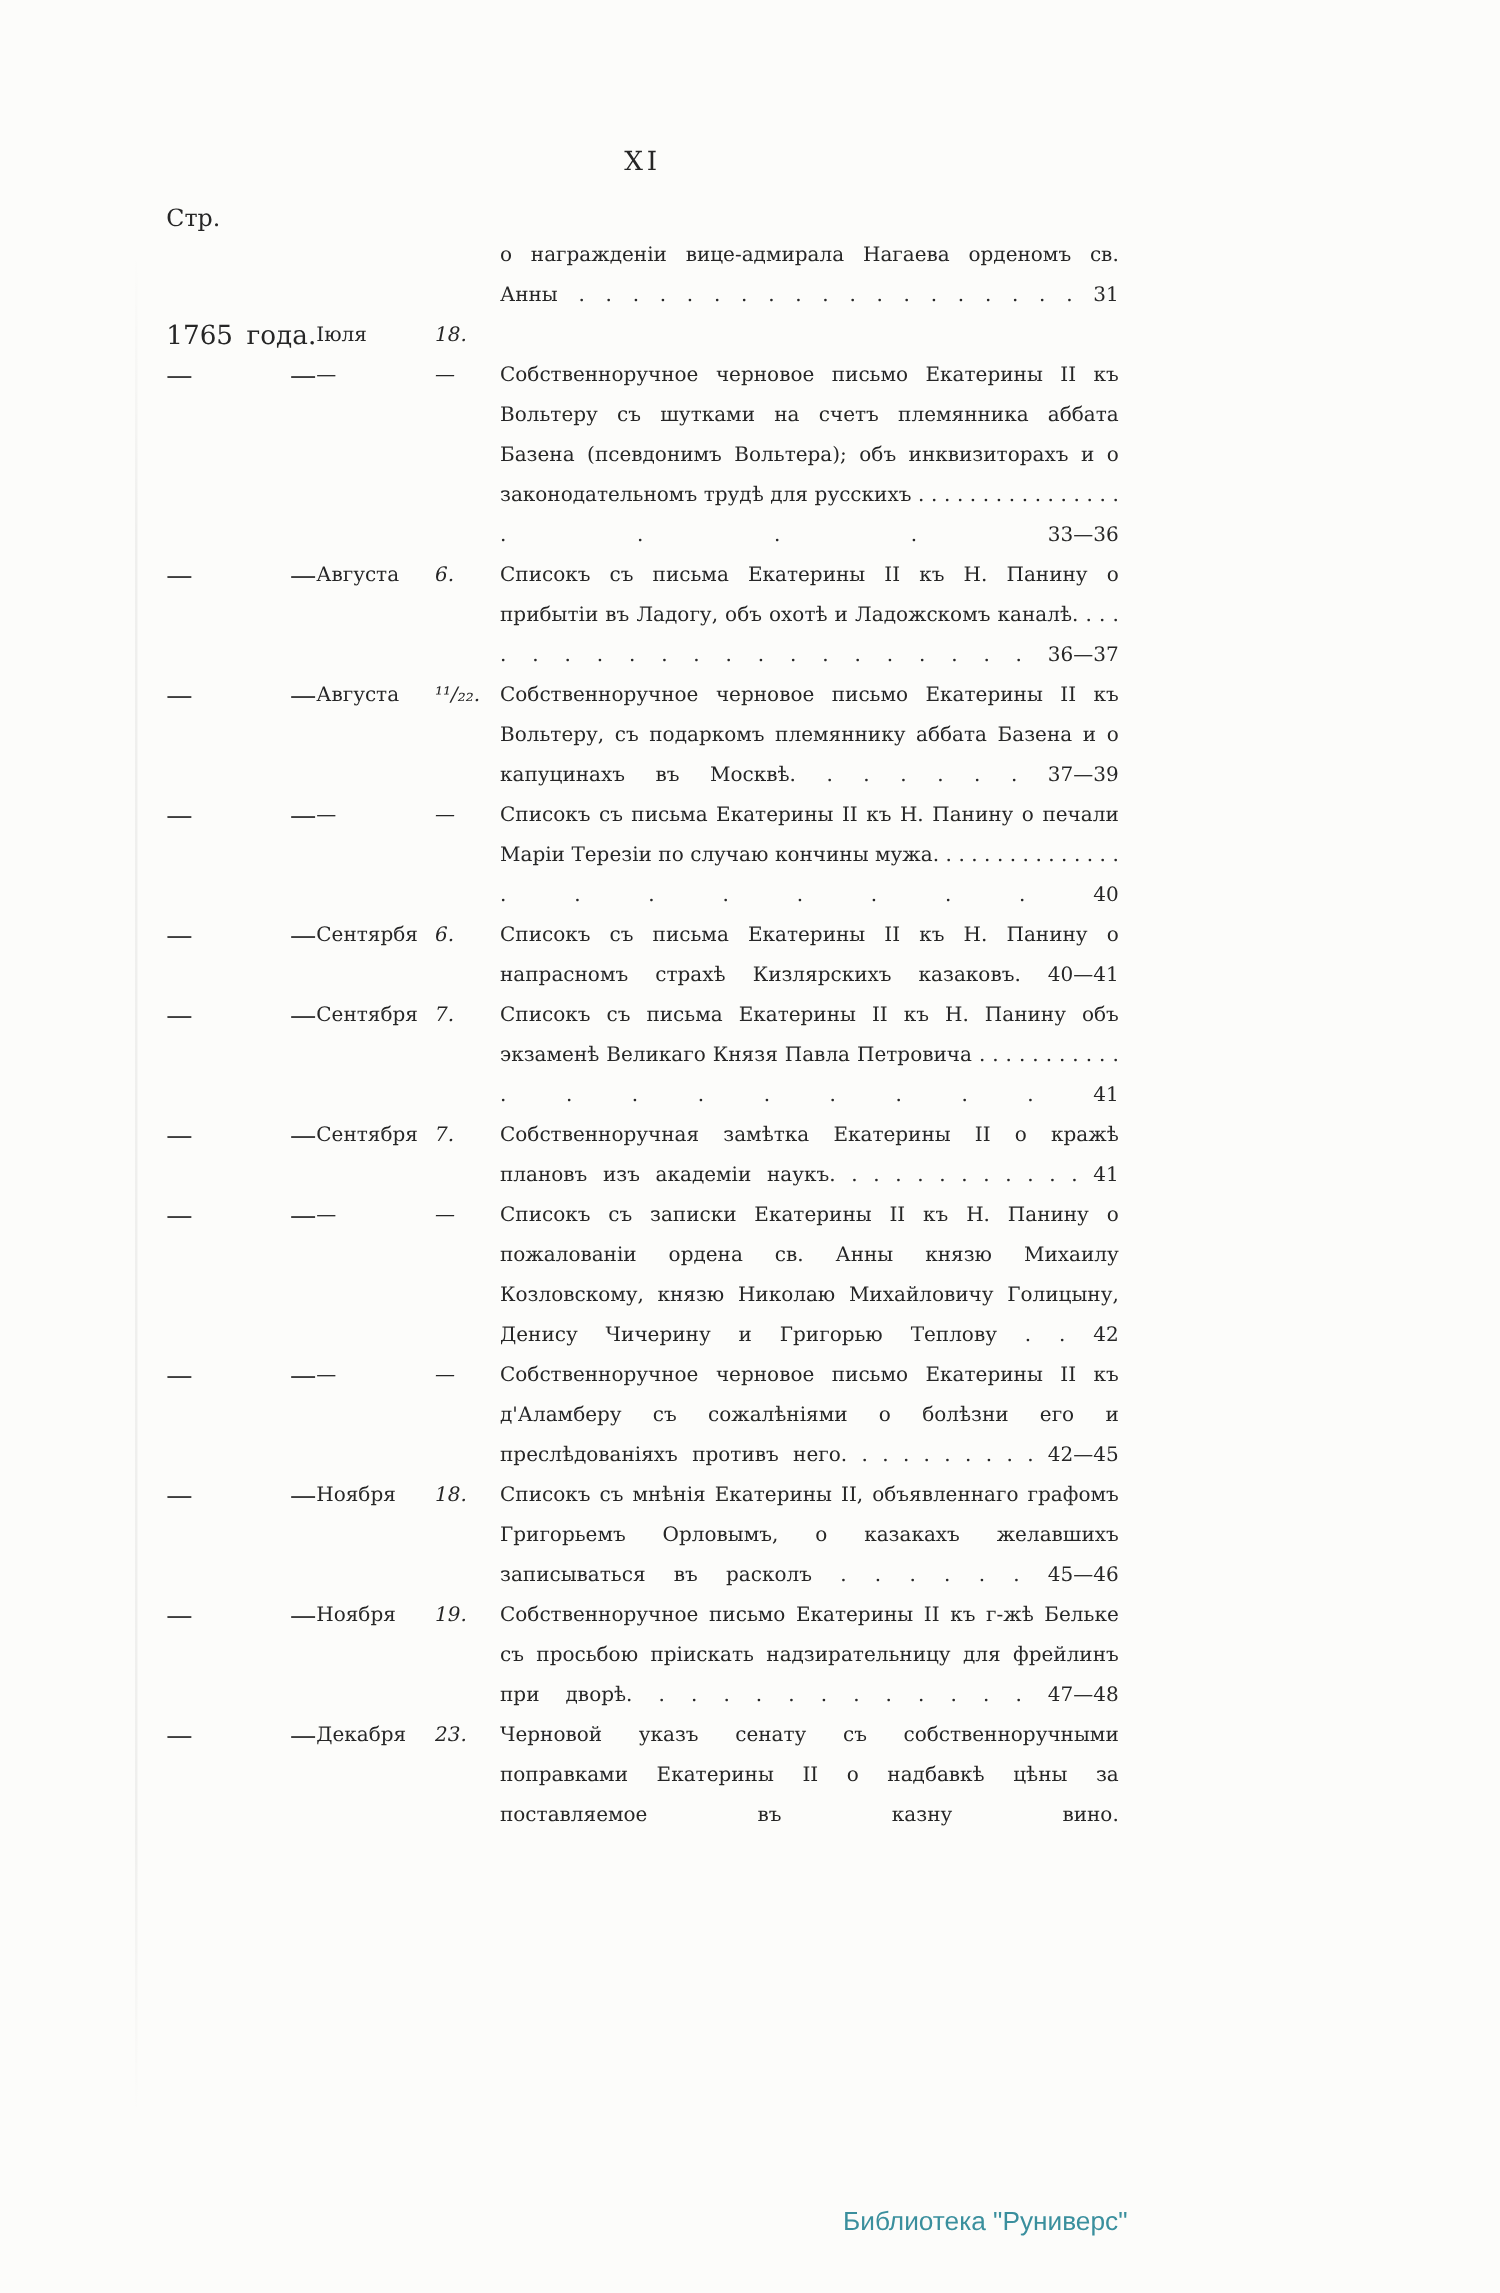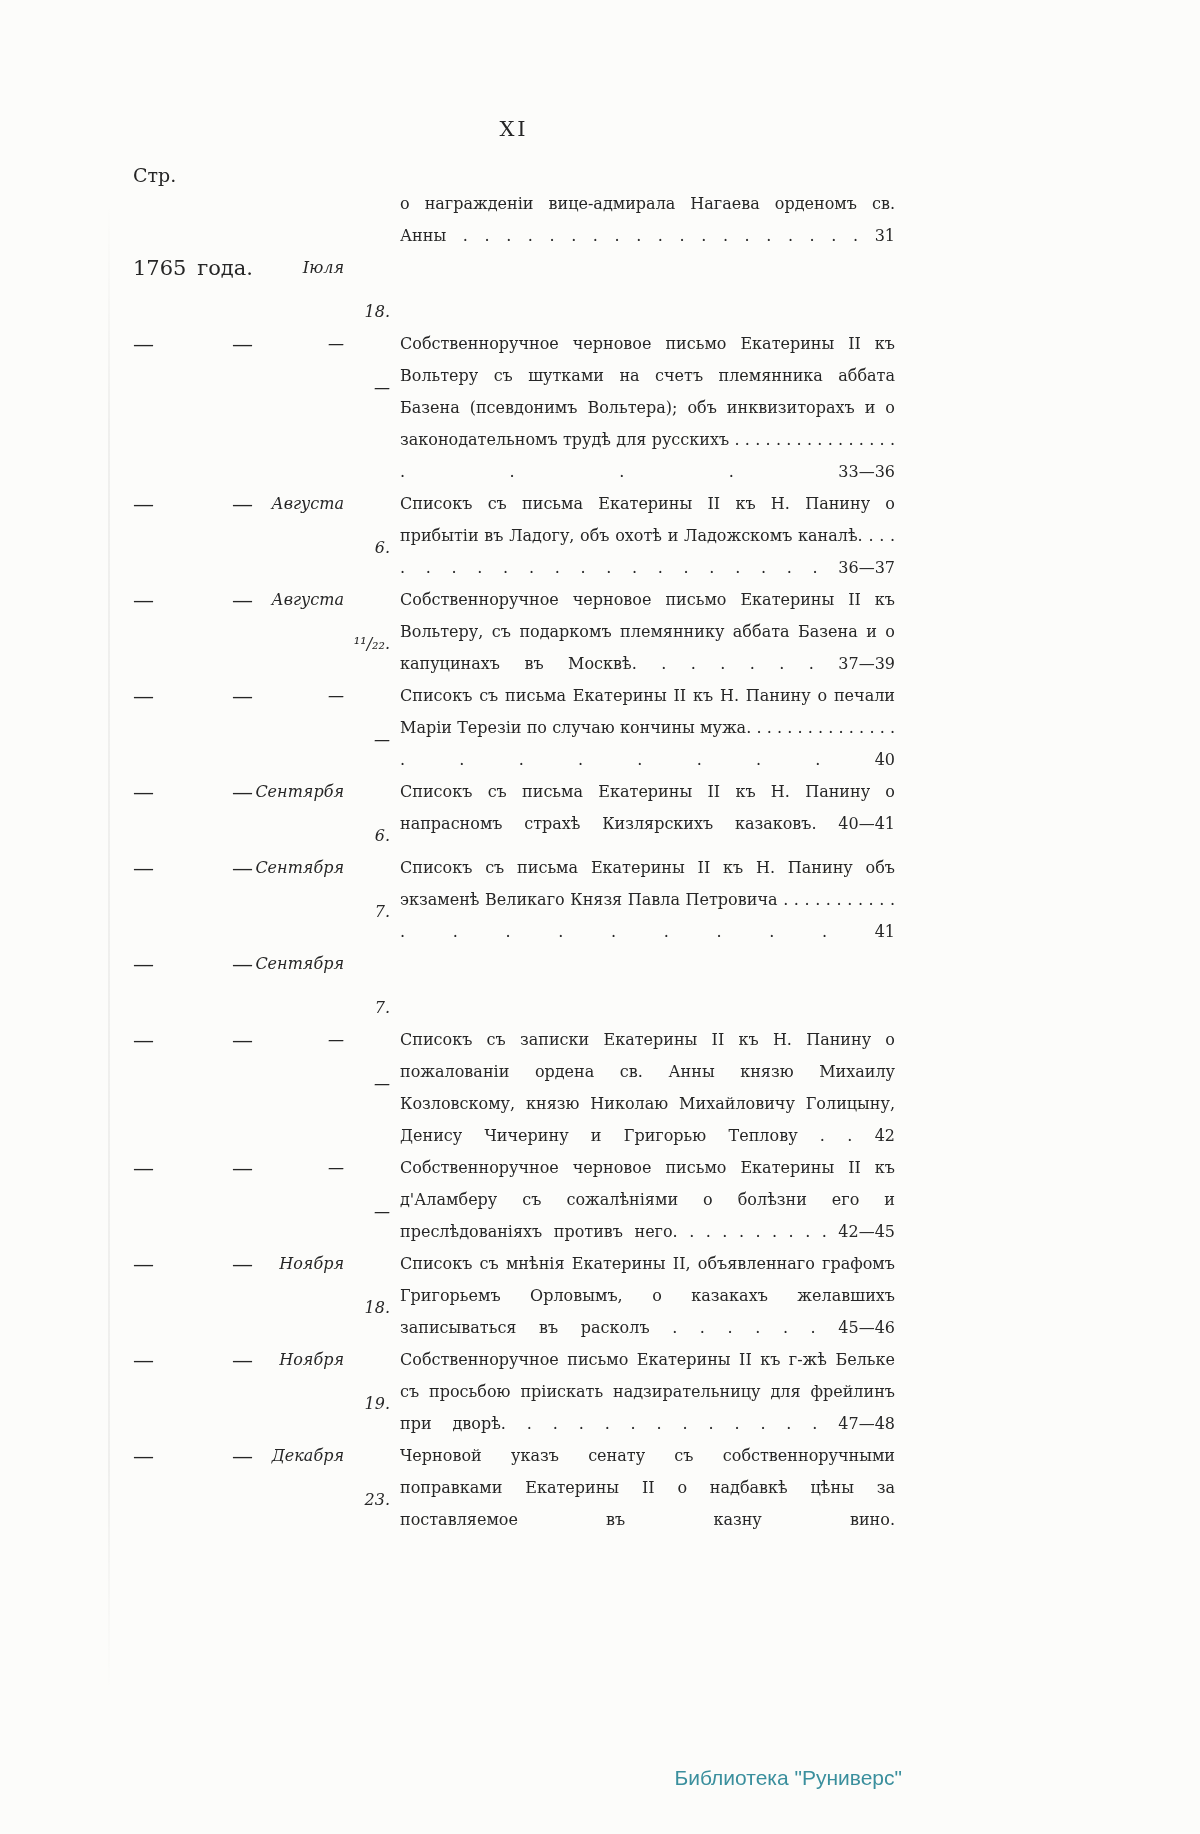--- a/index.html
+++ b/index.html
@@ -55,28 +55,26 @@
     line-height: 32px;
   }
   .year {
     font-weight: normal;
     font-size: 21px;
     text-align: justify;
     text-align-last: justify;
     -moz-text-align-last: justify;
   }
   .month {
-    font-style: italic;
-    text-align: right;
+    text-align: left;
     padding-right: 4px;
   }
   .day {
     font-style: italic;
-    text-align: right;
-    margin-top: 44px;
+    text-align: left;
   }
   .desc {
     padding-left: 10px;
     text-align: justify;
     text-align-last: justify;
     -moz-text-align-last: justify;
     hyphens: none;
   }
   .dots {
     white-space: normal;
@@ -154,20 +152,21 @@
     <div class="cell year">— —</div>
     <div class="cell month">Сентября</div>
     <div class="cell day">7.</div>
     <div class="cell desc"><span class="txt">Списокъ съ письма Екатерины II къ Н. Панину объ экзаменѣ Великаго Князя Павла Петровича</span><span class="dots"> . . . . . . . . . . . . . . . . . . . .</span> <span class="pg">41</span></div>
   </div>
 
   <div class="row">
     <div class="cell year">— —</div>
     <div class="cell month">Сентября</div>
     <div class="cell day">7.</div>
+    <div class="cell desc"><span class="txt">Собственноручная замѣтка Екатерины II о кражѣ плановъ изъ академіи наукъ.</span><span class="dots"> . . . . . . . . . . .</span> <span class="pg">41</span></div>
   </div>
 
   <div class="row">
     <div class="cell year">— —</div>
     <div class="cell month">—</div>
     <div class="cell day">—</div>
     <div class="cell desc"><span class="txt">Списокъ съ записки Екатерины II къ Н. Панину о пожалованіи ордена св. Анны князю Михаилу Козловскому, князю Николаю Михайловичу Голицыну, Денису Чичерину и Григорью Теплову</span><span class="dots"> . .</span> <span class="pg">42</span></div>
   </div>
 
   <div class="row">

